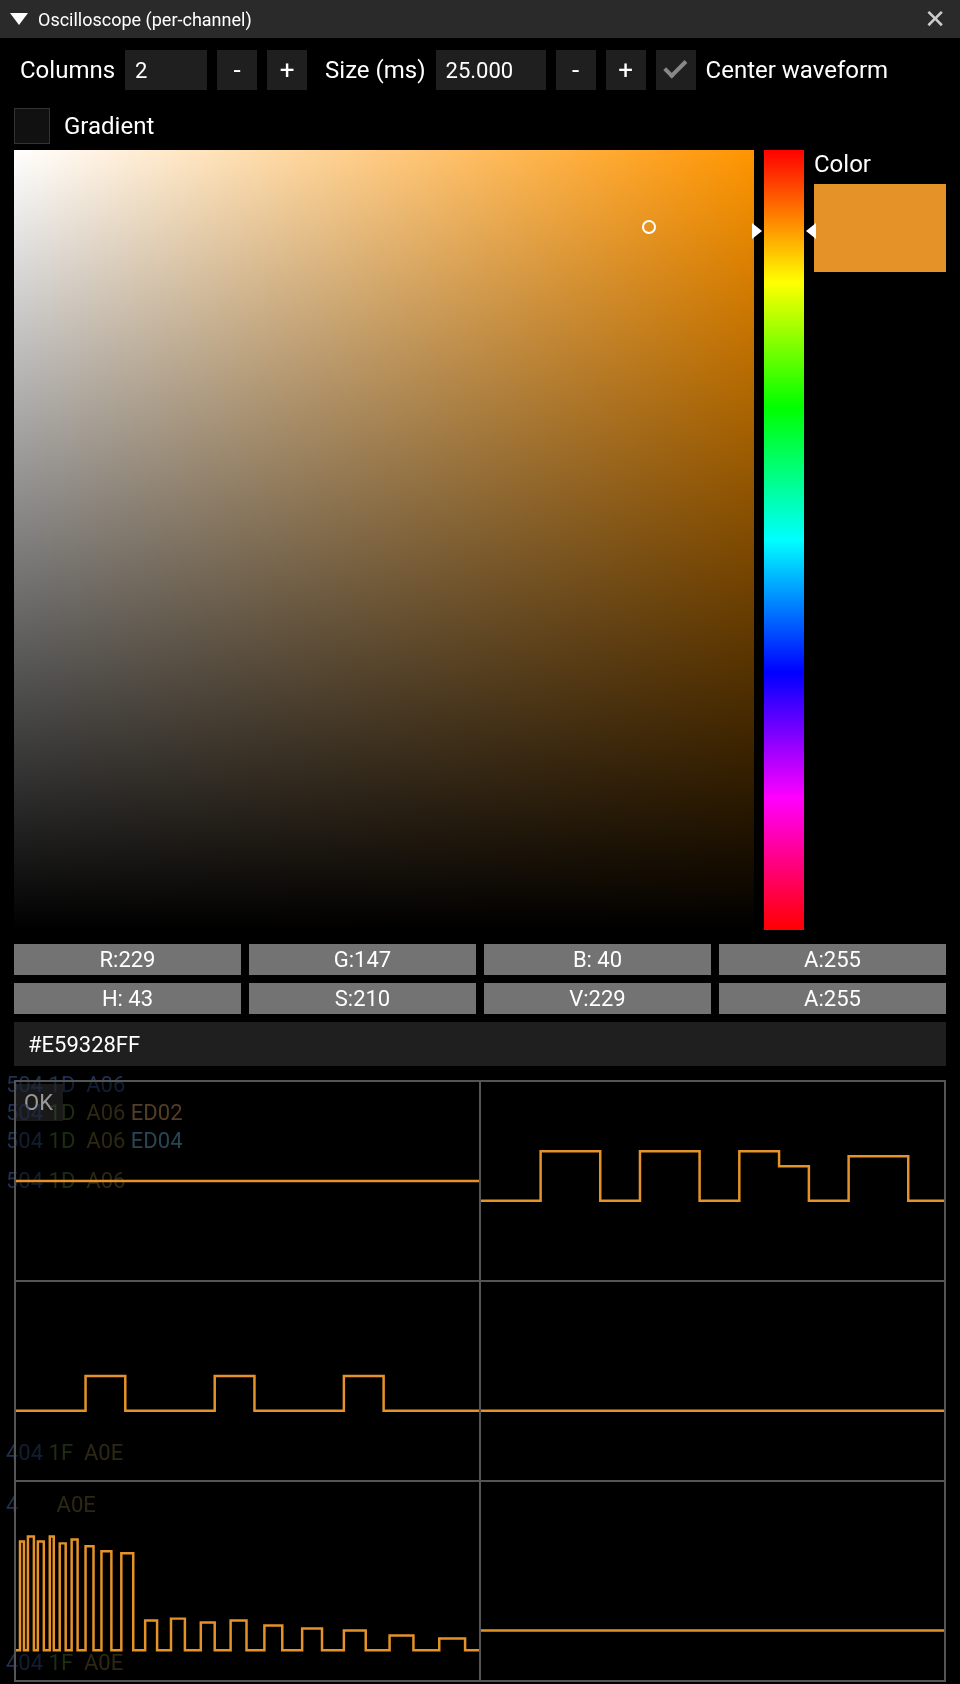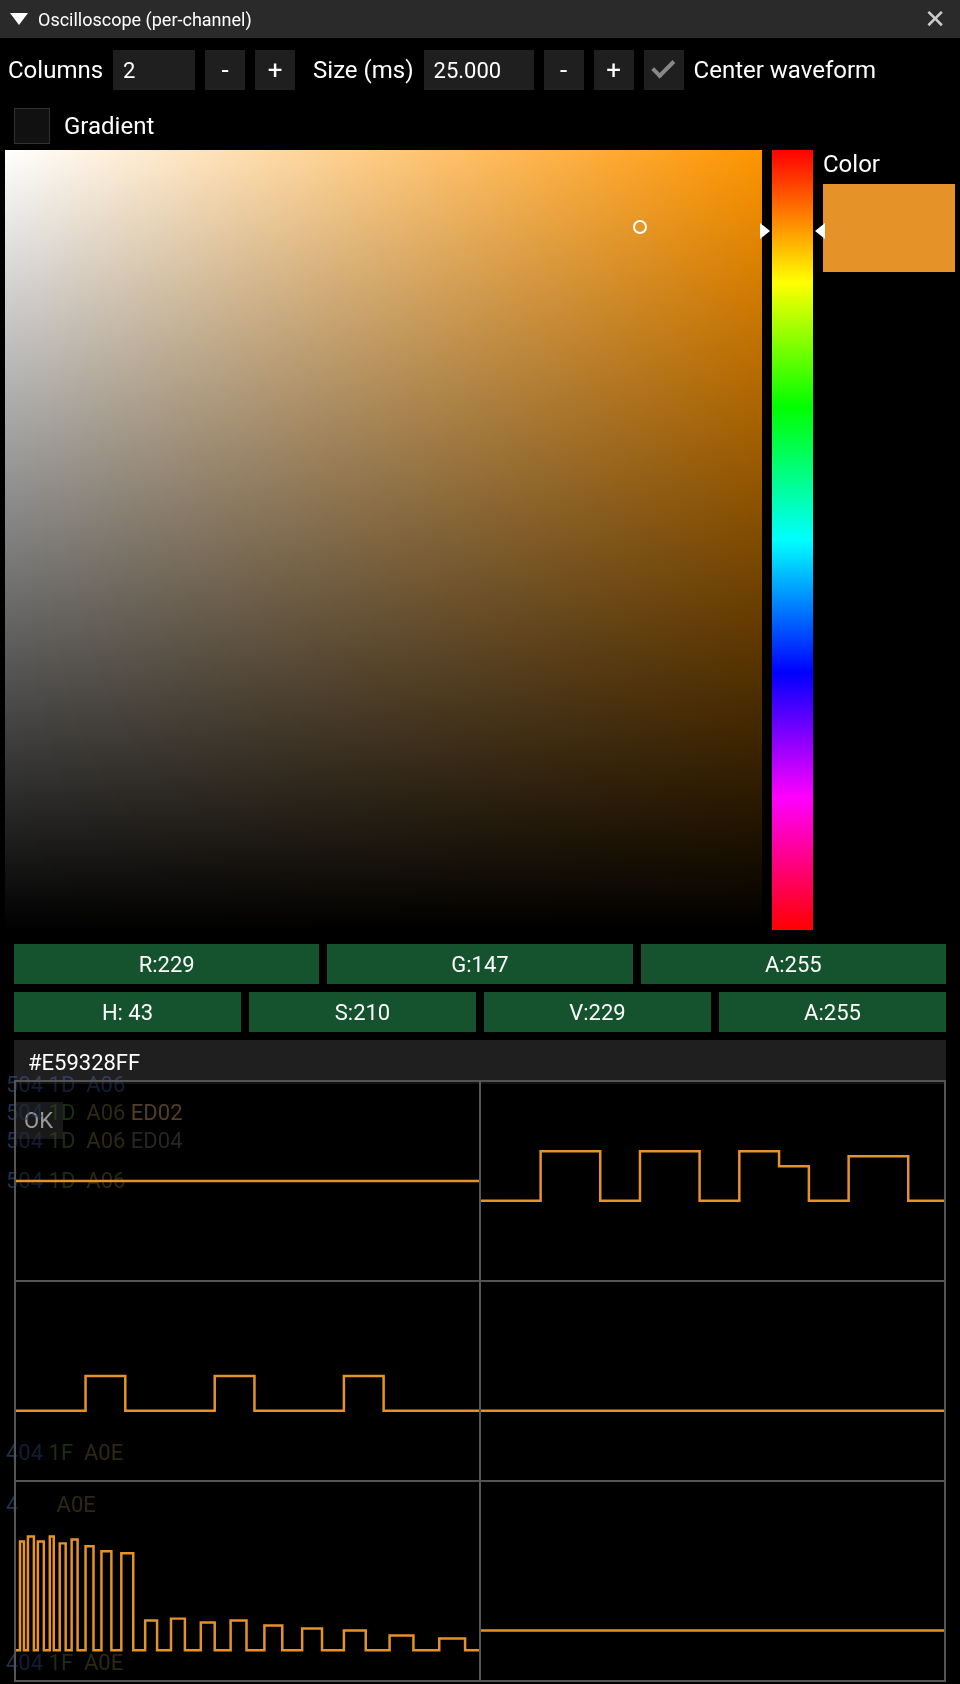--- a/index.html
+++ b/index.html
@@ -3,44 +3,44 @@
 <meta charset="utf-8">
 <style>
   * { box-sizing: border-box; margin: 0; padding: 0; font-family: -apple-system, "Segoe UI", Roboto, sans-serif; }
   body { background: #000; width: 960px; height: 1684px; overflow: hidden; color: #fff; font-size: 22px; }
 
   .titlebar { height: 38px; background: #2a2a2a; display: flex; align-items: center; padding: 0 10px; }
   .tri { width: 0; height: 0; border-left: 9px solid transparent; border-right: 9px solid transparent; border-top: 12px solid #fff; margin-right: 10px; }
   .title { flex: 1; font-size: 18px; }
   .closex { font-size: 26px; padding: 0 4px; color:#ccc; cursor: pointer; }
 
-  .toolbar { display: flex; align-items: center; gap: 10px; padding: 12px 8px 18px; }
+  .toolbar { display: flex; align-items: center; gap: 10px; padding: 12px 20px 18px; }
   .lbl { font-size: 24px; }
   .numfield { background: #1f1f1f; height: 40px; width: 82px; display:flex; align-items:center; padding:0 10px; font-size:22px; }
   .numfield.wide { width:110px; }
   .sqbtn { background:#1f1f1f; width:40px; height:40px; display:flex; align-items:center; justify-content:center; font-size:26px; cursor:pointer; }
   .chk { width:40px; height:40px; background:#1f1f1f; display:flex; align-items:center; justify-content:center; }
   .chkmark { width:22px; height:12px; border-left:4px solid #888; border-bottom:4px solid #888; transform: rotate(-45deg) translate(2px,-3px); }
 
   .row2 { display:flex; align-items:center; gap:14px; padding:0 14px 6px; }
   .swatch-sm { width:36px; height:36px; background:#111; border:1px solid #333; }
 
-  .picker-area { display:flex; padding:0 5px; gap:10px; }
+  .picker-area { display:flex; padding:0 14px; gap:10px; }
   .sv-box { width:776px; height:780px; position:relative; background: linear-gradient(to top, #000, rgba(0,0,0,0)), linear-gradient(to right, #fff, #ff9500); }
   .sv-cursor { position:absolute; width:14px; height:14px; border:2px solid #fff; border-radius:50%; left:635px; top:77px; transform:translate(-50%,-50%); }
   .hue-bar { width:42px; height:780px; background: linear-gradient(to bottom, #ff0000 0%, #ffff00 17%, #00ff00 33%, #00ffff 50%, #0000ff 67%, #ff00ff 83%, #ff0000 100%); position:relative; }
   .hue-arrow-l { position:absolute; left:-12px; top:73px; width:0; height:0; border-top:8px solid transparent; border-bottom:8px solid transparent; border-left:10px solid #fff; }
   .hue-arrow-r { position:absolute; right:-12px; top:73px; width:0; height:0; border-top:8px solid transparent; border-bottom:8px solid transparent; border-right:10px solid #fff; }
   .color-col { flex:1; }
   .color-lbl { font-size:24px; margin-bottom:6px; }
   .swatch-lg { width:132px; height:88px; background:#E59328; }
 
   .vals { padding:14px; }
   .valrow { display:flex; gap:8px; margin-bottom:8px; }
-  .valcell { flex:1; height:40px; background:#14532d; display:flex; align-items:center; justify-content:center; font-size:22px; }
+  .valcell { flex:1; height:31px; background:#737373; display:flex; align-items:center; justify-content:center; font-size:22px; }
   .hexrow { height:44px; background:#1f1f1f; display:flex; align-items:center; padding:0 14px; font-size:22px; }
   .okbtn { background:#2a2a2a; padding:6px 10px; font-size:22px; display:inline-block; margin:4px 14px 0; cursor:pointer; }
 
   .scopes { position:absolute; left:14px; top:1080px; width:932px; }
   .scope-grid { display:grid; grid-template-columns:1fr 1fr; grid-template-rows: 200px 200px 200px; border:1px solid #555; }
   .scope { border:1px solid #555; position:relative; overflow:hidden; background:rgba(0,0,0,0.4); }
   .wave { position:absolute; left:0; right:0; stroke:#E59328; stroke-width:2.5; fill:none; }
 
   .bgtext { position:absolute; font-family:monospace; font-size:22px; opacity:0.55; white-space:pre; pointer-events:none; }
 </style>
@@ -91,36 +91,37 @@
     <div class="color-lbl">Color</div>
     <div class="swatch-lg"></div>
   </div>
 </div>
 
 
 <div class="vals">
   <div class="valrow">
     <div class="valcell">R:229</div>
     <div class="valcell">G:147</div>
+    <div class="valcell">B: 40</div>
     <div class="valcell">A:255</div>
   </div>
   <div class="valrow">
     <div class="valcell">H: 43</div>
     <div class="valcell">S:210</div>
     <div class="valcell">V:229</div>
     <div class="valcell">A:255</div>
   </div>
   <div class="hexrow">#E59328FF</div>
 </div>
 <div class="okbtn">OK</div>
 
 
 <div class="bgtext" style="left:6px; top:1072px; color:#3a5a99"><span style="color:#3a5a99">504 1D  A06</span></div>
 <div class="bgtext" style="left:6px; top:1100px"><span style="color:#3a5a99">504 </span><span style="color:#5a8a3a">1D  </span><span style="color:#8a7a3a">A06 </span><span style="color:#fdba74">ED02</span></div>
-<div class="bgtext" style="left:6px; top:1128px"><span style="color:#3a5a99">504 </span><span style="color:#5a8a3a">1D  </span><span style="color:#8a7a3a">A06 </span><span style="color:#737373">ED04</span></div>
+<div class="bgtext" style="left:6px; top:1128px"><span style="color:#3a5a99">504 </span><span style="color:#5a8a3a">1D  </span><span style="color:#8a7a3a">A06 </span><span style="color:#7dd3fc">ED04</span></div>
 <div class="bgtext" style="left:6px; top:1168px"><span style="color:#3a5a99">504 </span><span style="color:#5a8a3a">1D  </span><span style="color:#8a7a3a">A06</span></div>
 <div class="bgtext" style="left:6px; top:1440px"><span style="color:#3a5a99">404 </span><span style="color:#5a8a3a">1F  </span><span style="color:#8a7a3a">A0E</span></div>
 <div class="bgtext" style="left:6px; top:1492px"><span style="color:#3a5a99">4       </span><span style="color:#8a7a3a">A0E</span></div>
 <div class="bgtext" style="left:6px; top:1650px"><span style="color:#3a5a99">404 </span><span style="color:#5a8a3a">1F  </span><span style="color:#8a7a3a">A0E</span></div>
 
 
 <div class="scopes">
   <div class="scope-grid">
     <div class="scope">
       <svg class="wave" viewBox="0 0 466 200" preserveAspectRatio="none" width="100%" height="100%">

